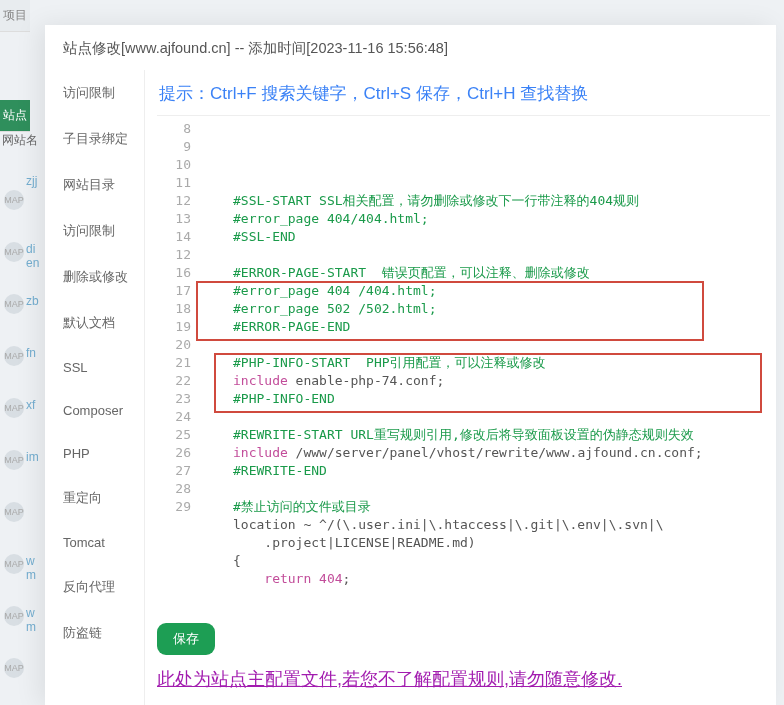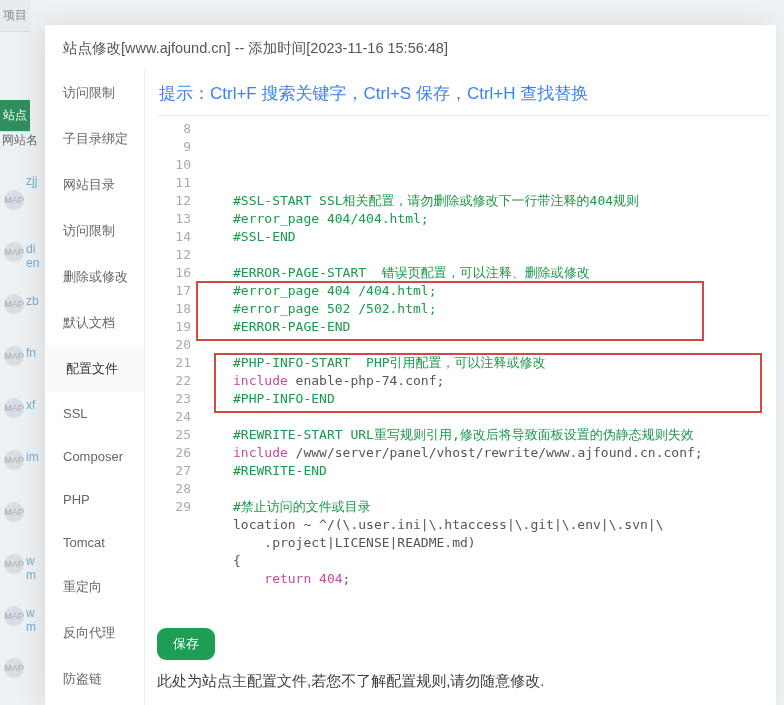--- a/index.html
+++ b/index.html
@@ -23,21 +23,21 @@
   .gutter div { padding-right: 10px; height: 18px; }
   .code { flex: 1; padding-top: 4px; position: relative; white-space: pre; }
   .code .line { height: 18px; padding-left: 4px; }
   .c-comment { color: #1a9a4a; }
   .c-keyword { color: #c24d9a; }
   .c-text    { color: #555; }
   .c-string  { color: #c24d9a; }
   .hl-box { position: absolute; border: 2px solid #d04a3e; pointer-events: none; }
   .save-row { padding: 12px 0 8px; }
   .save-btn { background: #1d9e54; color: #fff; border: none; border-radius: 9px; padding: 7px 16px; font-size: 13px; cursor: pointer; }
-  .note { padding: 4px 0 14px; font-size: 15px; color: #404040; }
+  .note { padding: 4px 0 14px; font-size: 18px; color: #a21caf; text-decoration: underline; }
 </style>
 </head>
 <body>
 
 <div class="bg">
   <div class="bg-tab" style="top:0">项目</div>
   <div class="bg-tab active">站点</div>
   <div class="bg-label" style="left:2px;top:132px">网站名</div>
   <div id="bg-rows">
       <div class="bg-badge" style="top: 190px;">MAP</div>
@@ -69,26 +69,25 @@
 <div class="modal">
   <div class="modal-title">站点修改[www.ajfound.cn] -- 添加时间[2023-11-16 15:56:48]</div>
   <div class="modal-body">
     <div class="side" id="side">
         <div class="side-item">访问限制</div>
         <div class="side-item">子目录绑定</div>
         <div class="side-item">网站目录</div>
         <div class="side-item">访问限制</div>
         <div class="side-item">删除或修改</div>
         <div class="side-item">默认文档</div>
-        <div class="side-item active">配置文件</div>
         <div class="side-item">SSL</div>
         <div class="side-item">Composer</div>
         <div class="side-item">PHP</div>
+        <div class="side-item">重定向</div>
         <div class="side-item">Tomcat</div>
-        <div class="side-item">重定向</div>
         <div class="side-item">反向代理</div>
         <div class="side-item">防盗链</div>
       </div>
     <div class="main">
       <div class="hint">提示：Ctrl+F 搜索关键字，Ctrl+S 保存，Ctrl+H 查找替换</div>
       <div class="editor">
         <div class="gutter" id="gutter">
             <div>8</div>
             <div>9</div>
             <div>10</div>

